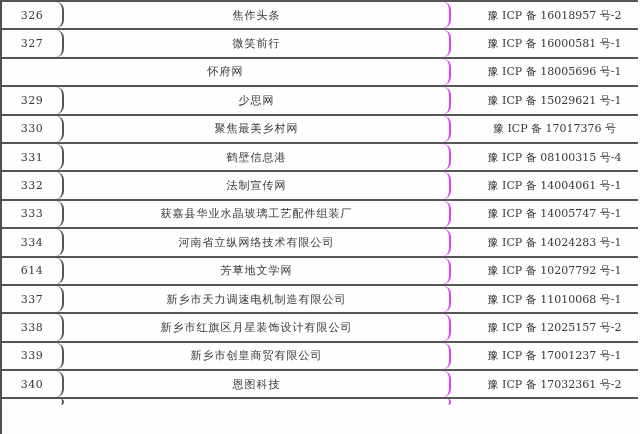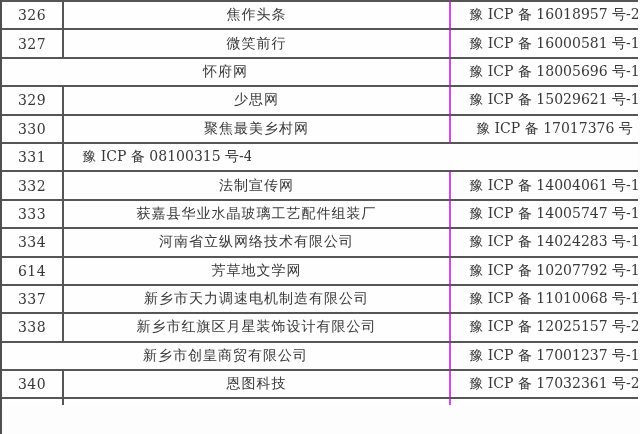--- a/index.html
+++ b/index.html
@@ -26,23 +26,24 @@
     box-sizing: border-box;
     border-bottom: 2px solid #565656;
     background: #fefefe;
   }
   .cell {
     display: flex;
     align-items: center;
     justify-content: center;
     box-sizing: border-box;
     color: #383838;
-    font-size: 14px;
+    font-size: 11px;
     white-space: nowrap;
     overflow: hidden;
+    border-radius: 8px;
   }
   .col-index {
     width: 62px;
     border-right: 2px solid #565656;
     letter-spacing: 0.5px;
   }
   .col-name {
     flex: 1;
     border-right: 2px solid #d946ef;
     letter-spacing: 1px;
@@ -84,20 +85,21 @@
   </div>
 
   <div class="row">
     <div class="cell col-index">330</div>
     <div class="cell col-name">聚焦最美乡村网</div>
     <div class="cell col-icp">豫 ICP 备 17017376 号</div>
   </div>
 
   <div class="row">
     <div class="cell col-index">331</div>
+    <div class="cell col-name">鹤壁信息港</div>
     <div class="cell col-icp">豫 ICP 备 08100315 号-4</div>
   </div>
 
   <div class="row">
     <div class="cell col-index">332</div>
     <div class="cell col-name">法制宣传网</div>
     <div class="cell col-icp">豫 ICP 备 14004061 号-1</div>
   </div>
 
   <div class="row">
@@ -125,20 +127,21 @@
     <div class="cell col-icp">豫 ICP 备 11010068 号-1</div>
   </div>
 
   <div class="row">
     <div class="cell col-index">338</div>
     <div class="cell col-name">新乡市红旗区月星装饰设计有限公司</div>
     <div class="cell col-icp">豫 ICP 备 12025157 号-2</div>
   </div>
 
   <div class="row">
+    <div class="cell col-index">339</div>
     <div class="cell col-name">新乡市创皇商贸有限公司</div>
     <div class="cell col-icp">豫 ICP 备 17001237 号-1</div>
   </div>
 
   <div class="row">
     <div class="cell col-index">340</div>
     <div class="cell col-name">恩图科技</div>
     <div class="cell col-icp">豫 ICP 备 17032361 号-2</div>
   </div>
 

